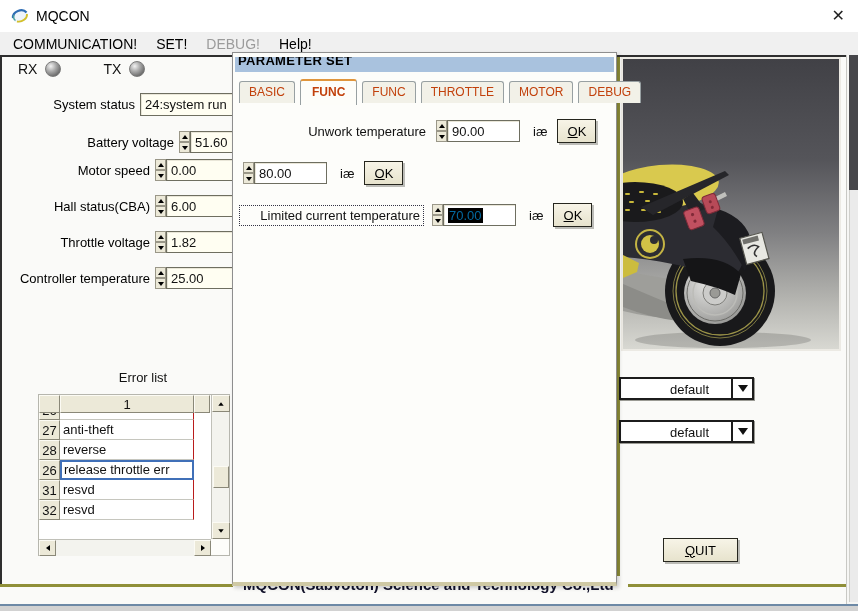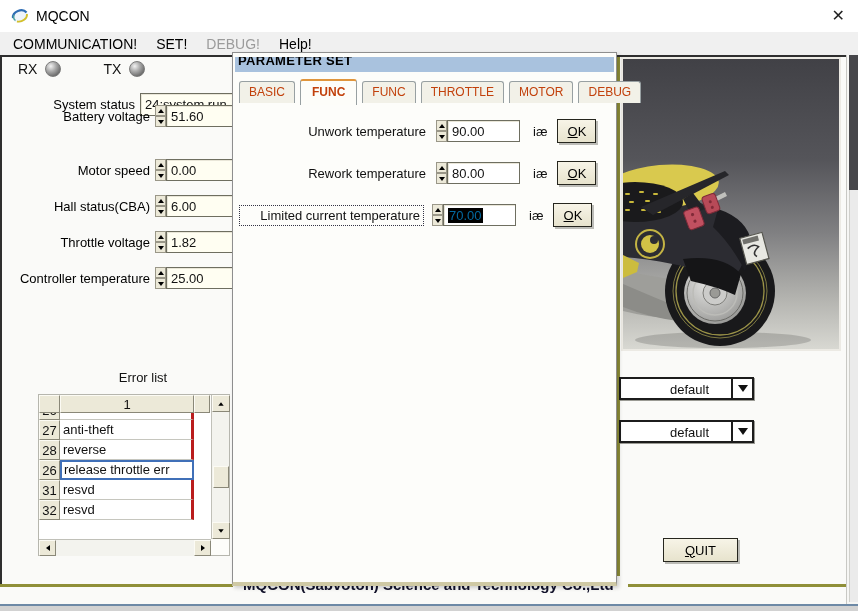--- a/index.html
+++ b/index.html
@@ -41,21 +41,21 @@
   .table { position:absolute; left:38px; top:394px; width:192px; height:162px; background:#fdfdfa; border:1px solid #b6b6ae; z-index:1; font-size:13px; }
   .raised { background:#ece9d8; border-top:1px solid #fcfbf4; border-left:1px solid #fcfbf4; border-right:1px solid #8a8878; border-bottom:1px solid #8a8878; }
   .t-header { position:absolute; left:0; top:0; height:18px; display:flex; width:172px; }
   .t-corner { width:21px; height:18px; }
   .t-col1 { width:134px; height:18px; text-align:center; font-size:13px; line-height:17px; }
   .t-spacer { width:16px; height:18px; }
   .t-body { position:absolute; left:0; top:18px; width:172px; height:126px; overflow:hidden; background:#fff; }
   .t-rows { margin-top:-13px; }
   .t-row { display:flex; height:20px; }
   .t-num { width:21px; background:#ece9d8; border-top:1px solid #fcfbf4; border-left:1px solid #fcfbf4; border-right:1px solid #8a8878; border-bottom:1px solid #8a8878; text-align:center; font-size:13px; line-height:19px; }
-  .t-cell { width:134px; background:#fff; border-right:3px solid #b91c1c; border-bottom:1px solid #c6c6be; padding:2px 0 0 3px; font-size:13px; white-space:nowrap; overflow:hidden; }
+  .t-cell { width:134px; background:#fff; border-right:1px solid #b91c1c; border-bottom:1px solid #c6c6be; padding:2px 0 0 3px; font-size:13px; white-space:nowrap; overflow:hidden; }
   .t-cell.selected { border:2px solid #4070b8; padding:0 0 0 2px; }
   .vscroll { position:absolute; left:172px; top:0; width:18px; height:144px; background:#f3f3ee; border-left:1px solid #c0c0b8; }
   .sb-btn { position:absolute; left:0; width:18px; height:17px; display:flex; align-items:center; justify-content:center; }
   .vthumb { position:absolute; left:1px; top:71px; width:16px; height:22px; }
   .hscroll { position:absolute; left:0; top:144px; width:172px; height:17px; background:#f3f3ee; border-top:1px solid #c0c0b8; }
   .hs-left { position:absolute; left:0; top:0; width:17px; height:16px; display:flex; align-items:center; justify-content:center; }
   .hs-right { position:absolute; left:155px; top:0; width:17px; height:16px; display:flex; align-items:center; justify-content:center; }
   .tri-left { width:0; height:0; border-top:3px solid transparent; border-bottom:3px solid transparent; border-right:4px solid #000; }
   .tri-right { width:0; height:0; border-top:3px solid transparent; border-bottom:3px solid transparent; border-left:4px solid #000; }
 
@@ -127,21 +127,21 @@
   <span class="led-gap"></span>
   <span class="led-label">TX</span>
   <span class="led"></span>
 </div>
 
 <div class="stat-row" style="top:92px; z-index:1;">
   <span class="stat-label" style="width:135px;">System status</span>
   <span class="field sysfield" style="margin-left:5px;">24:system run</span>
 </div>
 
-<div class="stat-row" style="top:104px;">
+<div class="stat-row" style="top:130px;padding-left:24px;">
   <span class="stat-label">Battery voltage</span>
   <span class="spin">
       <span class="spin-btn">
         <i class="tri-up"></i>
       </span>
       <span class="spin-btn">
         <i class="tri-down"></i>
       </span>
     </span>
   <span class="field numfield">51.60</span>
@@ -370,21 +370,20 @@
         <span class="spin-btn">
           <i class="tri-down"></i>
         </span>
       </span>
     <span class="field pfield" style="background:#fff;">90.00</span>
     <span class="unit">iæ</span>
     <button class="btn3d ok-btn"><u>O</u>K</button>
   </div>
 
   <div class="param-row" style="top:106px;">
-    <span class="param-label">Rework temperature</span>
     <span class="spin" style="margin-left:10px;">
         <span class="spin-btn">
           <i class="tri-up"></i>
         </span>
         <span class="spin-btn">
           <i class="tri-down"></i>
         </span>
       </span>
     <span class="field pfield" style="background:#fff;">80.00</span>
     <span class="unit">iæ</span>

